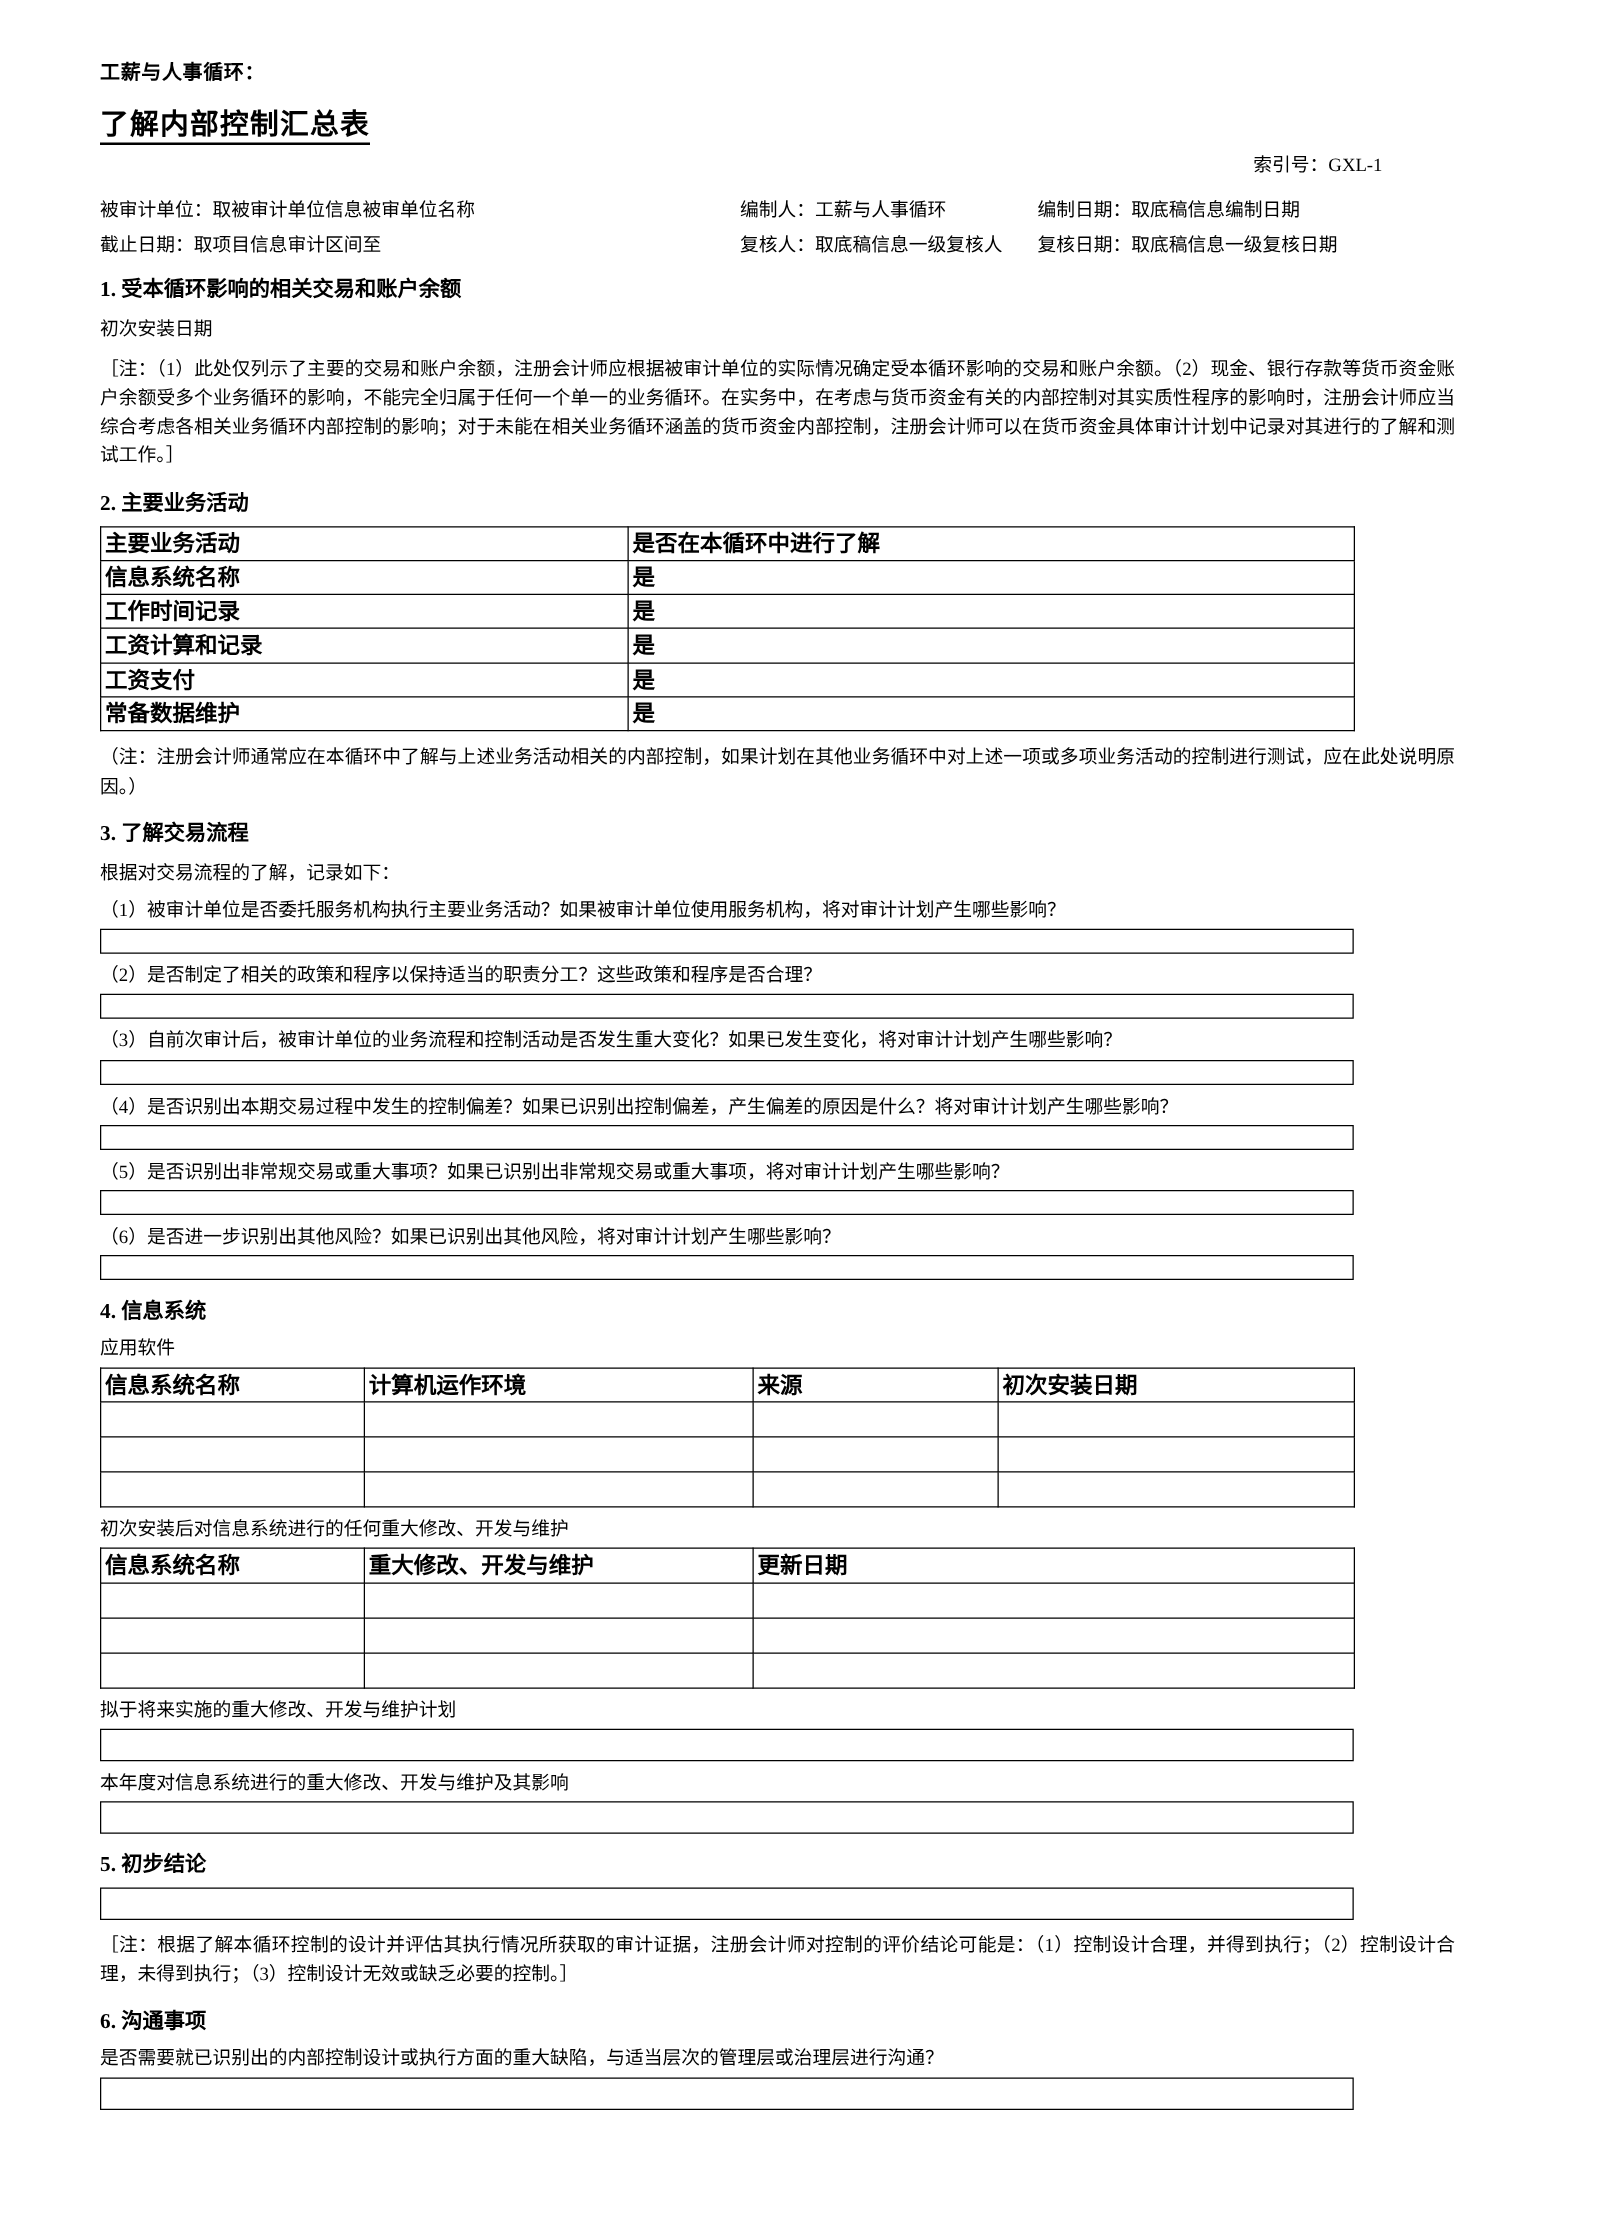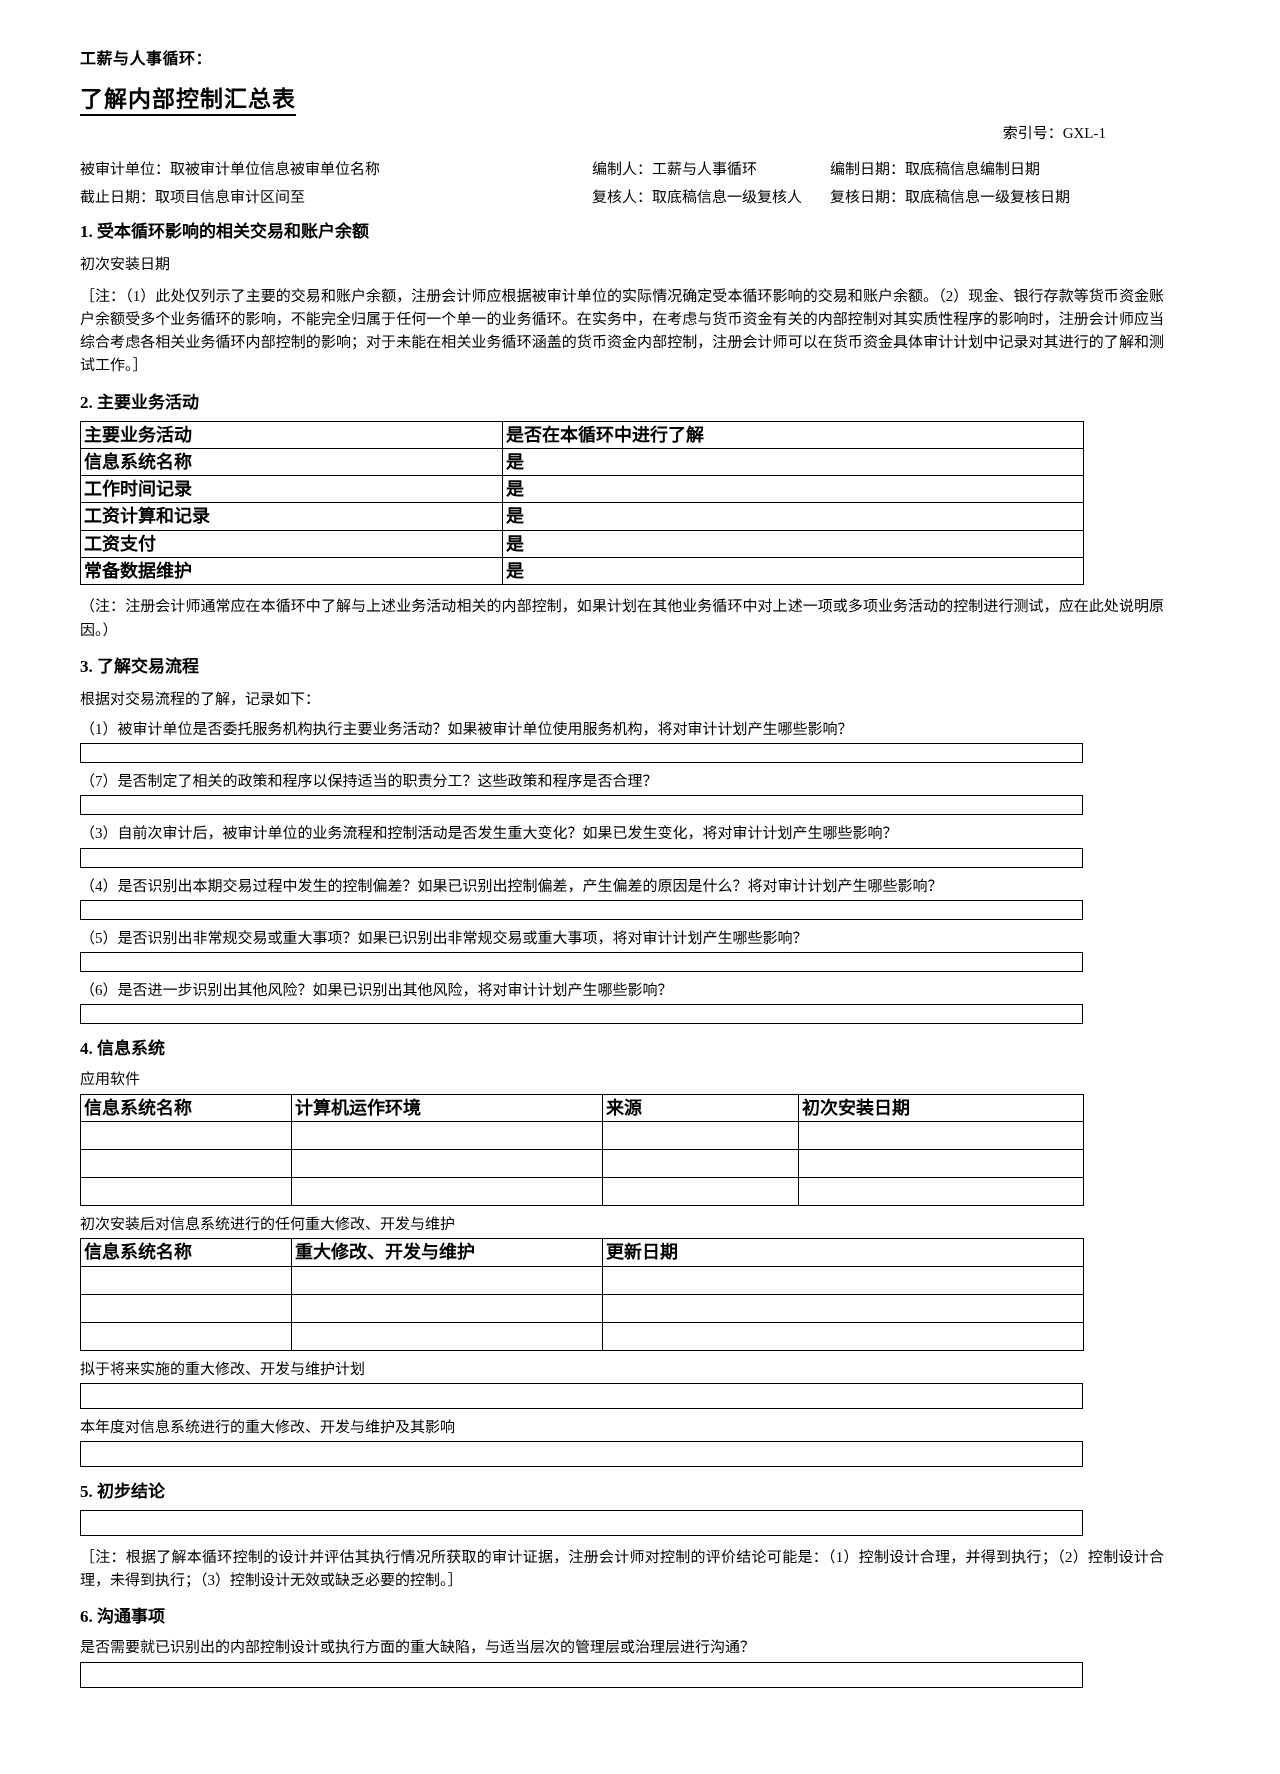--- a/index.html
+++ b/index.html
@@ -189,21 +189,21 @@
     </tbody>
   </table>
   <div class="note">（注：注册会计师通常应在本循环中了解与上述业务活动相关的内部控制，如果计划在其他业务循环中对上述一项或多项业务活动的控制进行测试，应在此处说明原因。）</div>
 
   <div class="section-head">3. 了解交易流程</div>
   <div class="plain">根据对交易流程的了解，记录如下：</div>
 
   <div class="qtext">（1）被审计单位是否委托服务机构执行主要业务活动？如果被审计单位使用服务机构，将对审计计划产生哪些影响？</div>
   <div class="answer-box"></div>
 
-  <div class="qtext">（7）是否制定了相关的政策和程序以保持适当的职责分工？这些政策和程序是否合理？</div>
+  <div class="qtext">（2）是否制定了相关的政策和程序以保持适当的职责分工？这些政策和程序是否合理？</div>
   <div class="answer-box"></div>
 
   <div class="qtext">（3）自前次审计后，被审计单位的业务流程和控制活动是否发生重大变化？如果已发生变化，将对审计计划产生哪些影响？</div>
   <div class="answer-box"></div>
 
   <div class="qtext">（4）是否识别出本期交易过程中发生的控制偏差？如果已识别出控制偏差，产生偏差的原因是什么？将对审计计划产生哪些影响？</div>
   <div class="answer-box"></div>
 
   <div class="qtext">（5）是否识别出非常规交易或重大事项？如果已识别出非常规交易或重大事项，将对审计计划产生哪些影响？</div>
   <div class="answer-box"></div>

